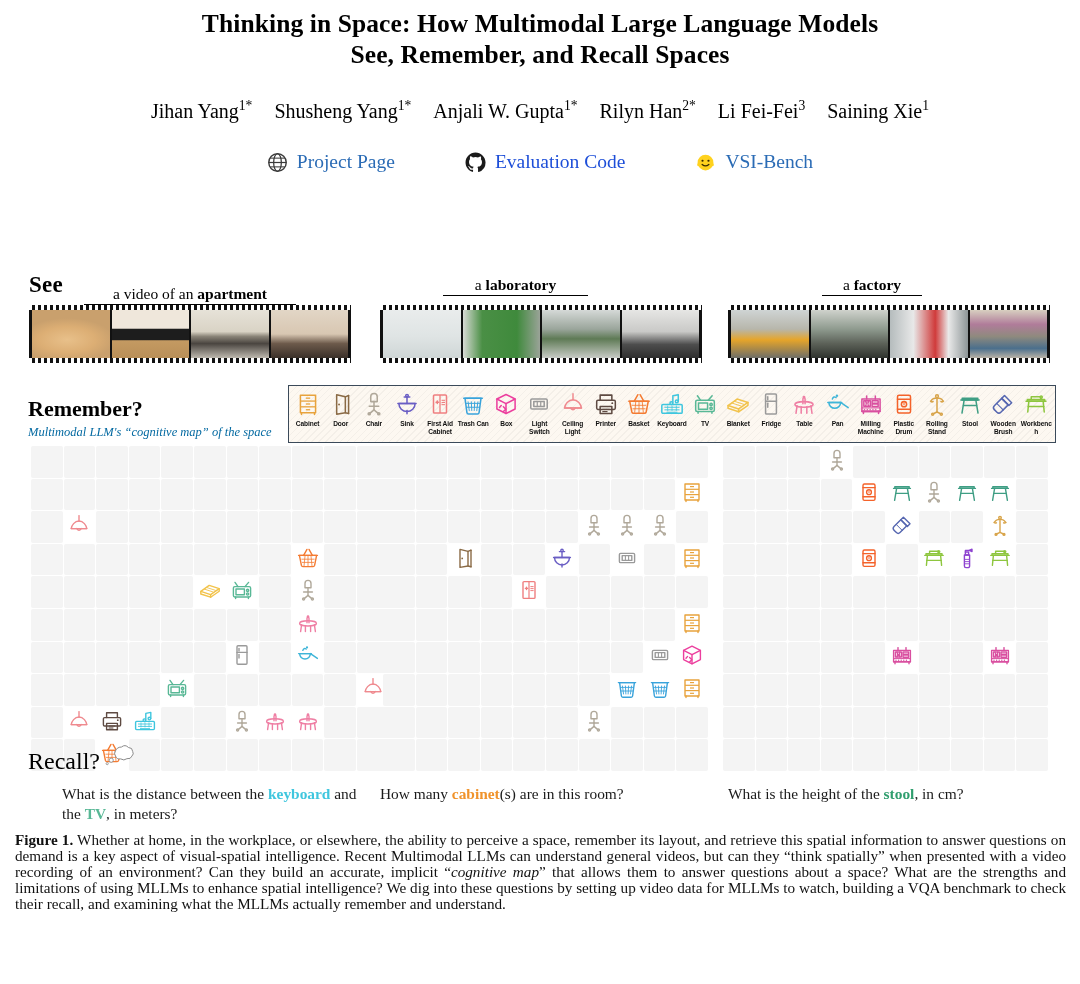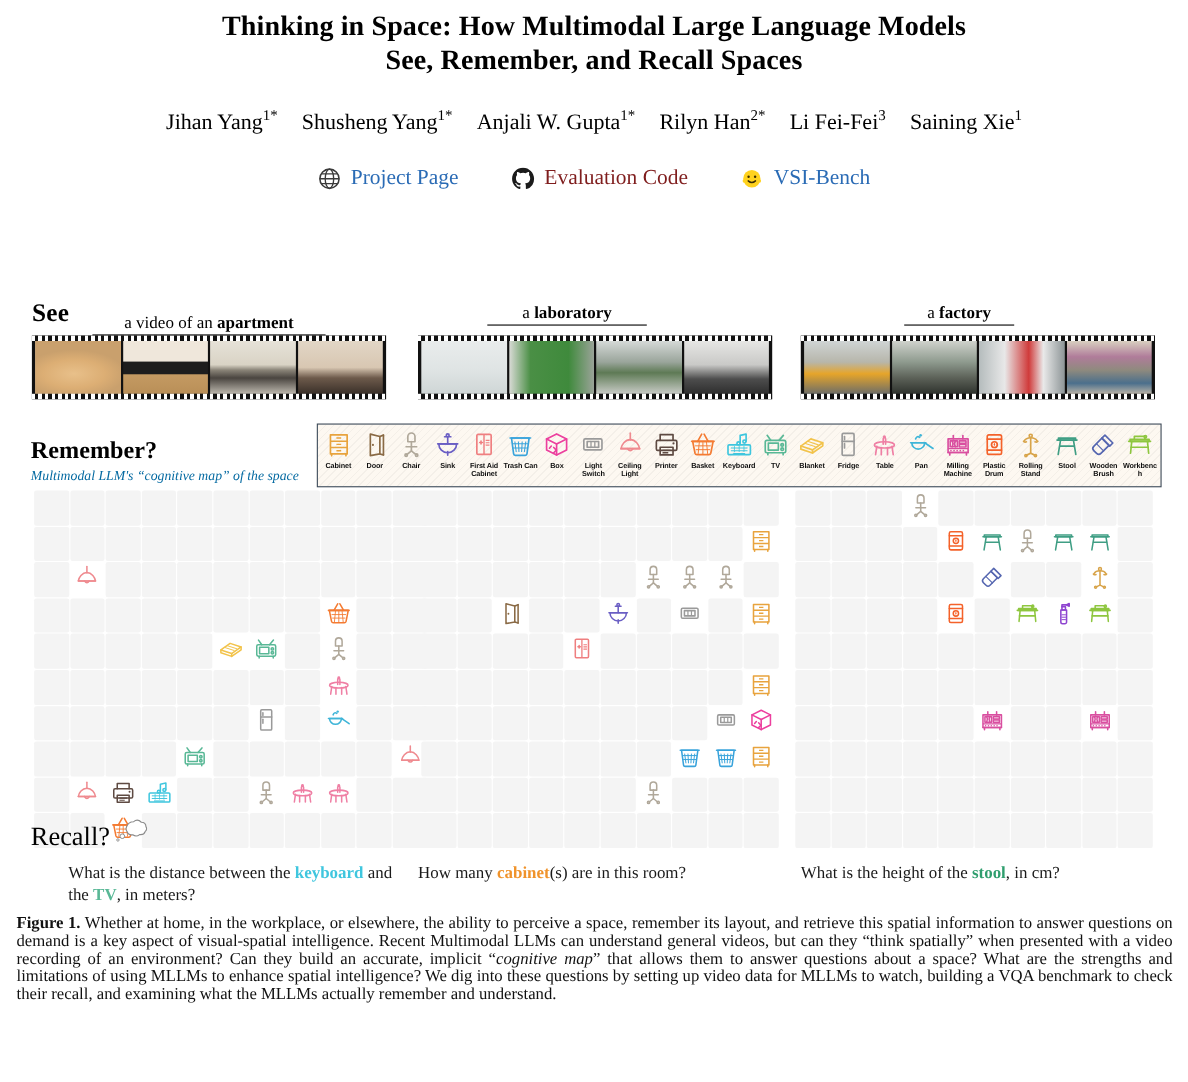--- a/index.html
+++ b/index.html
@@ -46,21 +46,21 @@
     margin-top: 3px;
   }
   .affil .af { margin: 0 14px; }
   sup { font-size: 0.68em; vertical-align: super; line-height: 0; }
 
   
   .links {
     display: flex;
     justify-content: center;
     align-items: flex-end;
-    gap: 48px;
+    gap: 70px;
     margin-top: 26px;
   }
   .link {
     display: inline-flex;
     align-items: center;
     gap: 9px;
     font-size: 19.5px;
     color: #2b6cb0;
     text-decoration: none;
   }
@@ -233,21 +233,21 @@
           </svg>
         </span>
         <span class="ltext" style="color: rgb(42, 107, 181);">Project Page</span>
       </a>
       <a class="link" href="#">
         <span class="ic">
           <svg width="21" height="21" viewBox="0 0 24 24">
             <path fill="#1b1b1b" d="M12 .5C5.7.5.6 5.6.6 11.9c0 5 3.3 9.3 7.8 10.8.6.1.8-.25.8-.55v-2c-3.2.7-3.9-1.4-3.9-1.4-.5-1.3-1.3-1.7-1.3-1.7-1-.7.1-.7.1-.7 1.1.1 1.7 1.2 1.7 1.2 1 1.7 2.7 1.2 3.4.9.1-.75.4-1.25.7-1.55-2.6-.3-5.3-1.3-5.3-5.7 0-1.3.45-2.3 1.2-3.1-.1-.3-.5-1.5.1-3.1 0 0 1-.3 3.2 1.2a11 11 0 0 1 5.8 0C17.1 4.8 18.1 5.1 18.1 5.1c.6 1.6.2 2.8.1 3.1.75.8 1.2 1.8 1.2 3.1 0 4.4-2.7 5.4-5.3 5.7.4.35.8 1.05.8 2.1v3.1c0 .3.2.65.8.55a11.4 11.4 0 0 0 7.8-10.8C23.4 5.6 18.3.5 12 .5z"></path>
           </svg>
         </span>
-        <span class="ltext" style="color: #7f1d1d;">Evaluation Code</span>
+        <span class="ltext" style="color: #1d4ed8;">Evaluation Code</span>
       </a>
       <a class="link" href="#">
         <span class="ic">
           <svg width="21" height="21" viewBox="0 0 24 24">
             <circle cx="12" cy="12" r="9" fill="#ffd21e"></circle>
             <circle cx="8.6" cy="10" r="1.25" fill="#3a2c00"></circle>
             <circle cx="15.4" cy="10" r="1.25" fill="#3a2c00"></circle>
             <path d="M8.2 14.2q3.8 3.4 7.6 0" fill="none" stroke="#3a2c00" stroke-width="1.5" stroke-linecap="round"></path>
             <path d="M3.6 12.6q-1.6.6-1 2.4.6 1.6 2.2.6z" fill="#ffd21e"></path>
             <path d="M20.4 12.6q1.6.6 1 2.4-.6 1.6-2.2.6z" fill="#ffd21e"></path>

